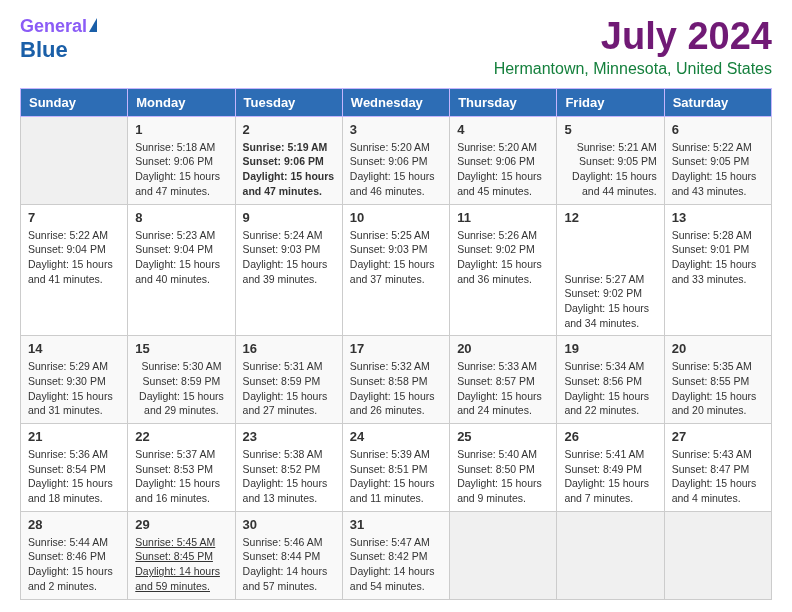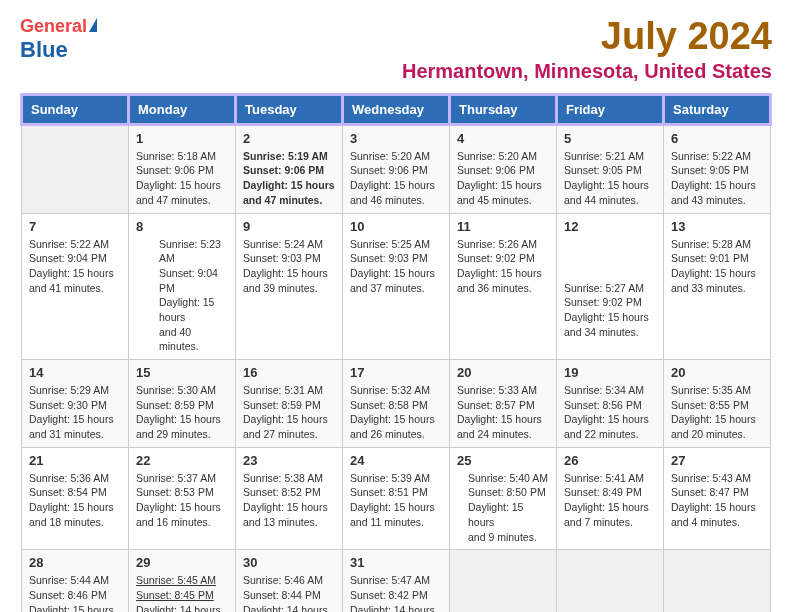--- a/index.html
+++ b/index.html
@@ -22,63 +22,62 @@
       align-items: flex-start;
     }
     .logo-text {
       display: flex;
       align-items: center;
       gap: 0;
     }
     .logo-general {
       font-size: 18px;
       font-weight: bold;
-      color: #ef4444;
+      color: #8b5cf6;
     }
     .logo-blue {
       font-size: 22px;
       font-weight: bold;
       color: #1a5fa8;
     }
     .logo-triangle {
       width: 0;
       height: 0;
       border-left: 8px solid transparent;
       border-bottom: 14px solid #1a5fa8;
       margin-left: 2px;
       margin-top: -4px;
     }
     .title-area {
       text-align: right;
     }
     .month-title {
       font-size: 38px;
       font-weight: bold;
-      color: #a16207;
+      color: #701a75;
       line-height: 1.1;
     }
     .location {
-      font-size: 20px;
-      color: #be185d;
+      font-size: 16px;
+      color: #15803d;
       margin-top: 2px;
-      font-weight: bold;
     }
     table {
       width: 100%;
       border-collapse: collapse;
       font-size: 11px;
     }
     thead tr th {
       background-color: #2d6db5;
       color: #fff;
       padding: 6px 8px;
       text-align: left;
       font-size: 13px;
       font-weight: bold;
-      border: 3px solid #c4b5fd;
+      border: 1px solid #c4b5fd;
     }
     tbody tr td {
       border: 1px solid #ccc;
       padding: 5px 7px;
       vertical-align: top;
       width: 14.28%;
       height: 80px;
     }
     tbody tr td .date-num {
       font-weight: bold;
@@ -157,21 +156,21 @@
         </td>
         <td>
           <span class="date-num">4</span>
           <div class="cell-text" style="white-space: pre-line;">Sunrise: 5:20 AM
 Sunset: 9:06 PM
 Daylight: 15 hours
 and 45 minutes.</div>
         </td>
         <td>
           <span class="date-num">5</span>
-          <div class="cell-text" style="white-space: pre-line;">Sunrise: 5:21 AM
+          <div class="cell-text" style="white-space: pre-line; text-align: right;">Sunrise: 5:21 AM
 Sunset: 9:05 PM
 Daylight: 15 hours
 and 44 minutes.</div>
         </td>
         <td>
           <span class="date-num">6</span>
           <div class="cell-text" style="white-space: pre-line;">Sunrise: 5:22 AM
 Sunset: 9:05 PM
 Daylight: 15 hours
 and 43 minutes.</div>
@@ -180,21 +179,21 @@
       <tr>
         <td>
           <span class="date-num">7</span>
           <div class="cell-text" style="white-space: pre-line;">Sunrise: 5:22 AM
 Sunset: 9:04 PM
 Daylight: 15 hours
 and 41 minutes.</div>
         </td>
         <td>
           <span class="date-num">8</span>
-          <div class="cell-text" style="white-space: pre-line; margin-left: 23px;">Sunrise: 5:23 AM
+          <div class="cell-text" style="white-space: pre-line;">Sunrise: 5:23 AM
 Sunset: 9:04 PM
 Daylight: 15 hours
 and 40 minutes.</div>
         </td>
         <td>
           <span class="date-num">9</span>
           <div class="cell-text" style="white-space: pre-line;">Sunrise: 5:24 AM
 Sunset: 9:03 PM
 Daylight: 15 hours
 and 39 minutes.</div>
@@ -231,21 +230,21 @@
       <tr>
         <td>
           <span class="date-num">14</span>
           <div class="cell-text" style="white-space: pre-line;">Sunrise: 5:29 AM
 Sunset: 9:30 PM
 Daylight: 15 hours
 and 31 minutes.</div>
         </td>
         <td>
           <span class="date-num">15</span>
-          <div class="cell-text" style="white-space: pre-line;">Sunrise: 5:30 AM
+          <div class="cell-text" style="white-space: pre-line; text-align: center;">Sunrise: 5:30 AM
 Sunset: 8:59 PM
 Daylight: 15 hours
 and 29 minutes.</div>
         </td>
         <td>
           <span class="date-num">16</span>
           <div class="cell-text" style="white-space: pre-line;">Sunrise: 5:31 AM
 Sunset: 8:59 PM
 Daylight: 15 hours
 and 27 minutes.</div>
@@ -303,21 +302,21 @@
         </td>
         <td>
           <span class="date-num">24</span>
           <div class="cell-text" style="white-space: pre-line;">Sunrise: 5:39 AM
 Sunset: 8:51 PM
 Daylight: 15 hours
 and 11 minutes.</div>
         </td>
         <td>
           <span class="date-num">25</span>
-          <div class="cell-text" style="white-space: pre-line; margin-left: 11px;">Sunrise: 5:40 AM
+          <div class="cell-text" style="white-space: pre-line;">Sunrise: 5:40 AM
 Sunset: 8:50 PM
 Daylight: 15 hours
 and 9 minutes.</div>
         </td>
         <td>
           <span class="date-num">26</span>
           <div class="cell-text" style="white-space: pre-line;">Sunrise: 5:41 AM
 Sunset: 8:49 PM
 Daylight: 15 hours
 and 7 minutes.</div>

